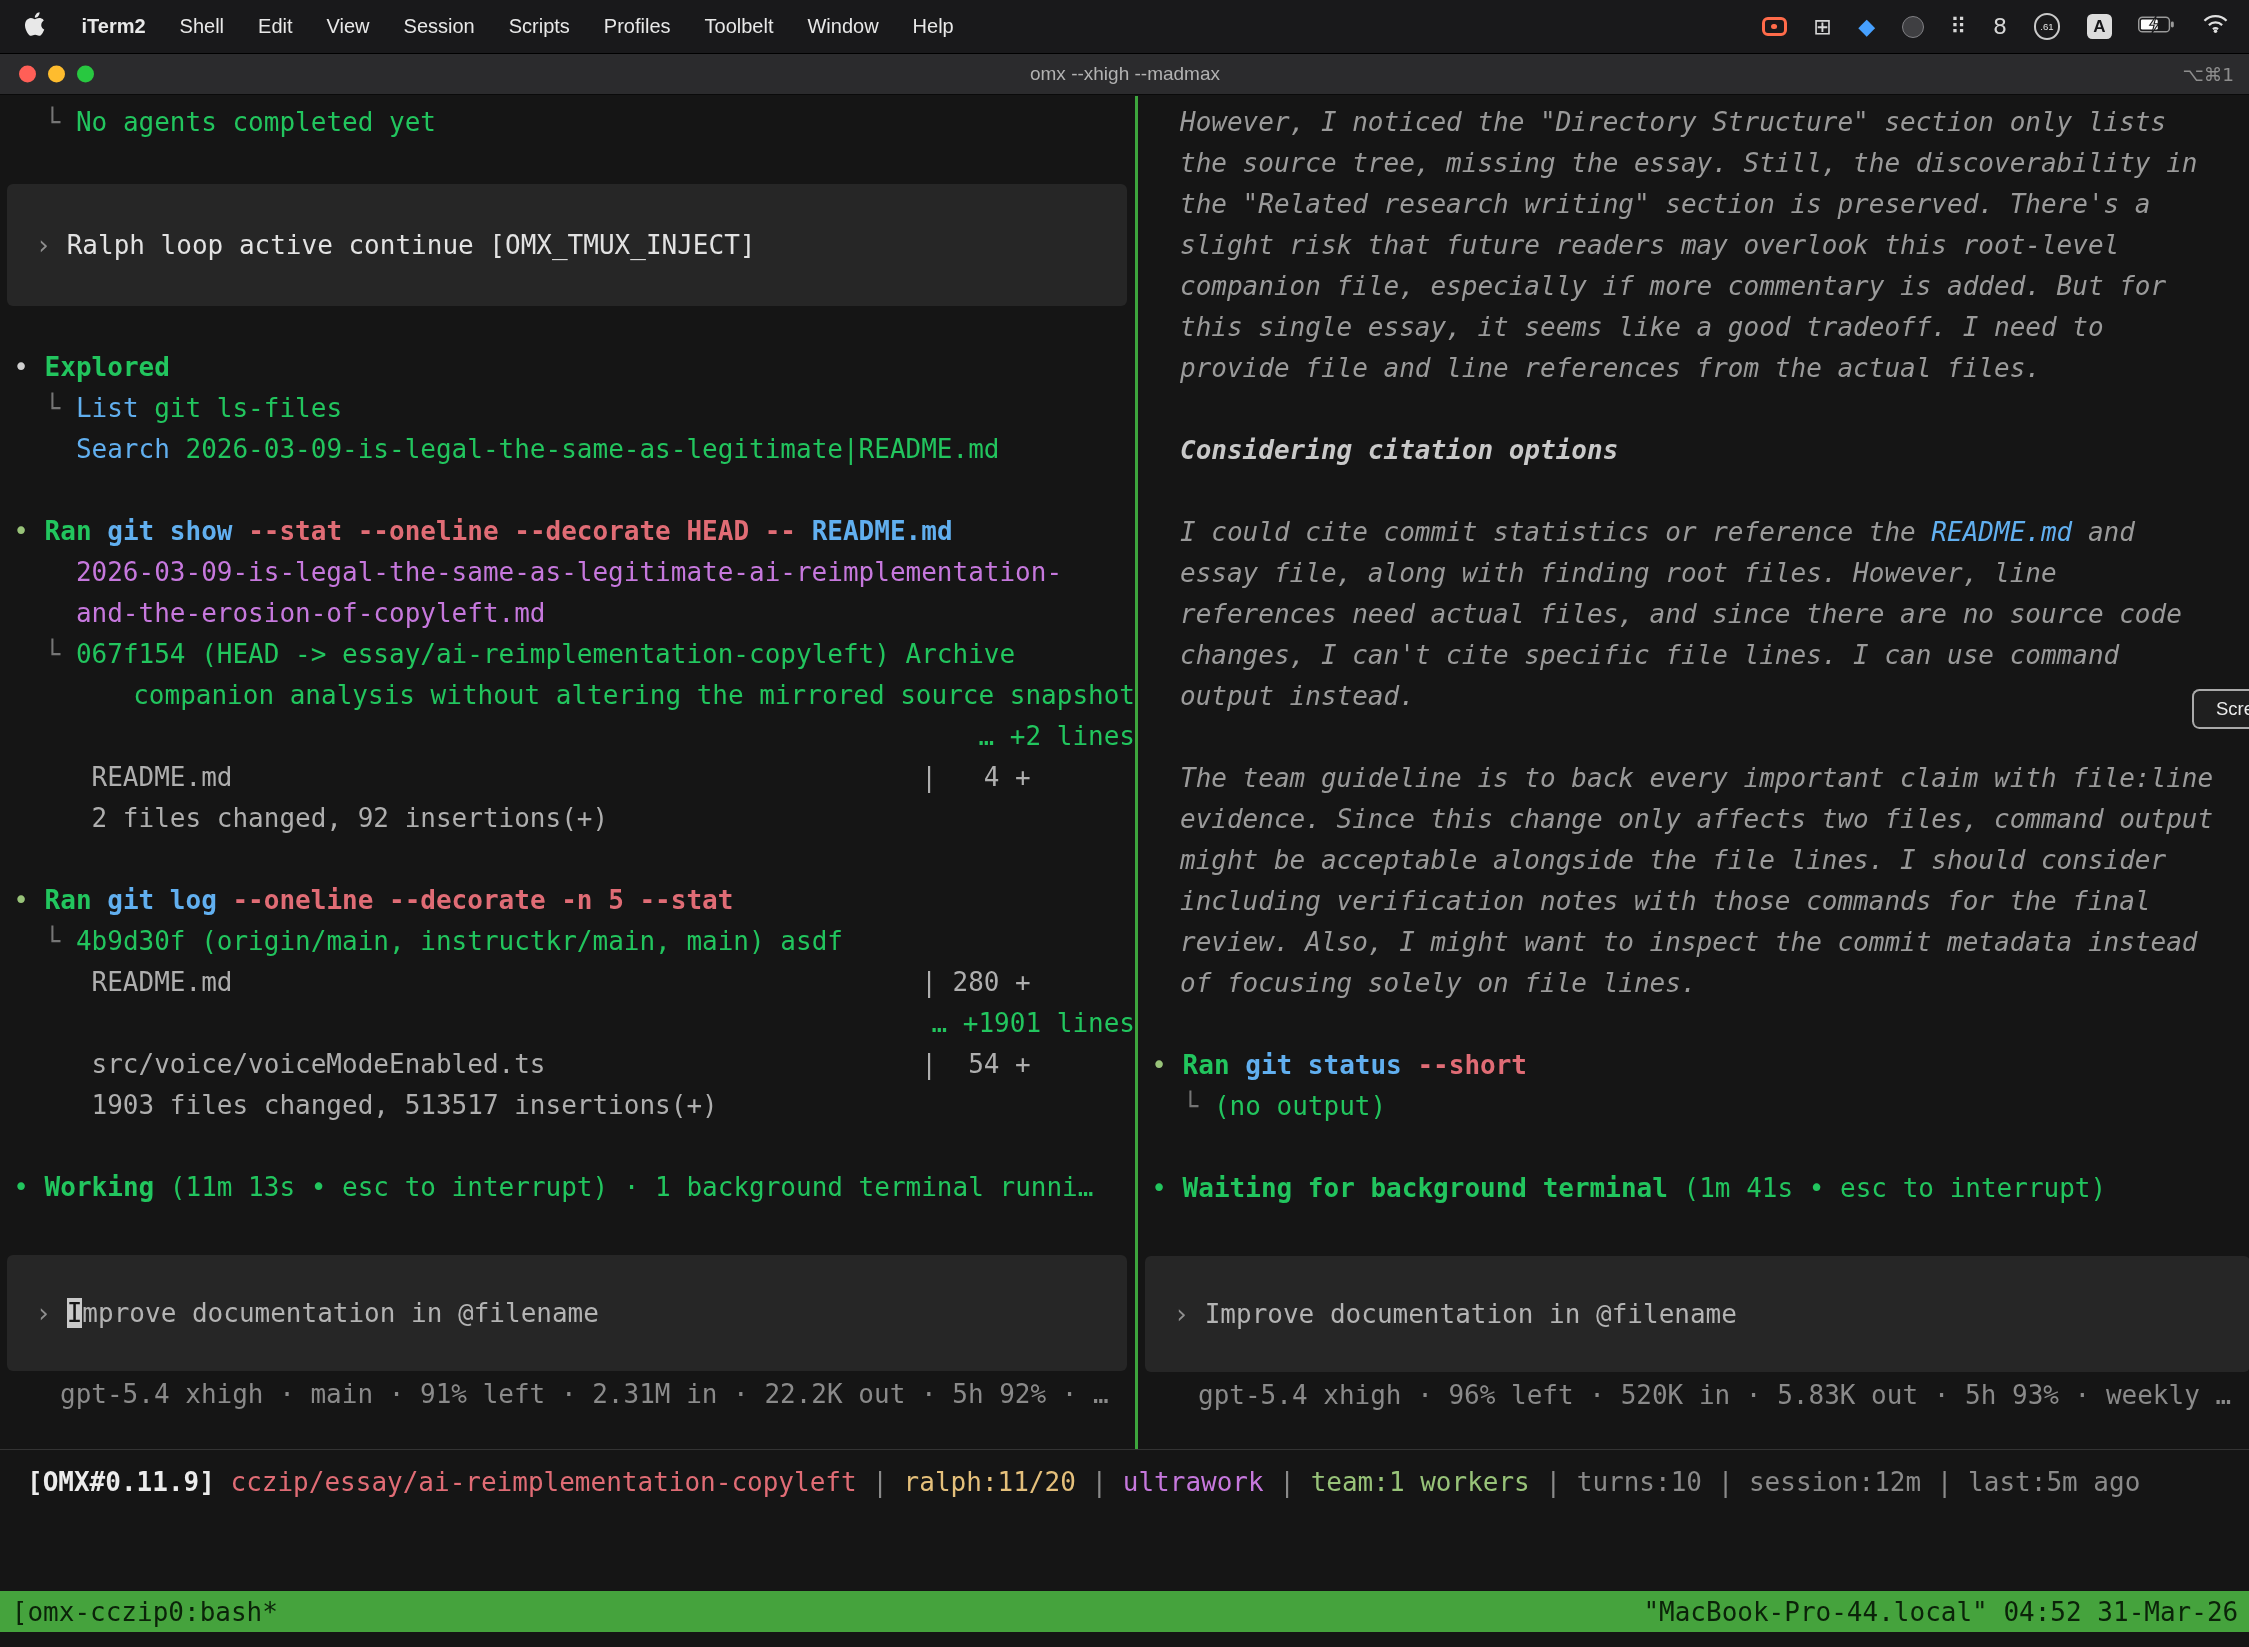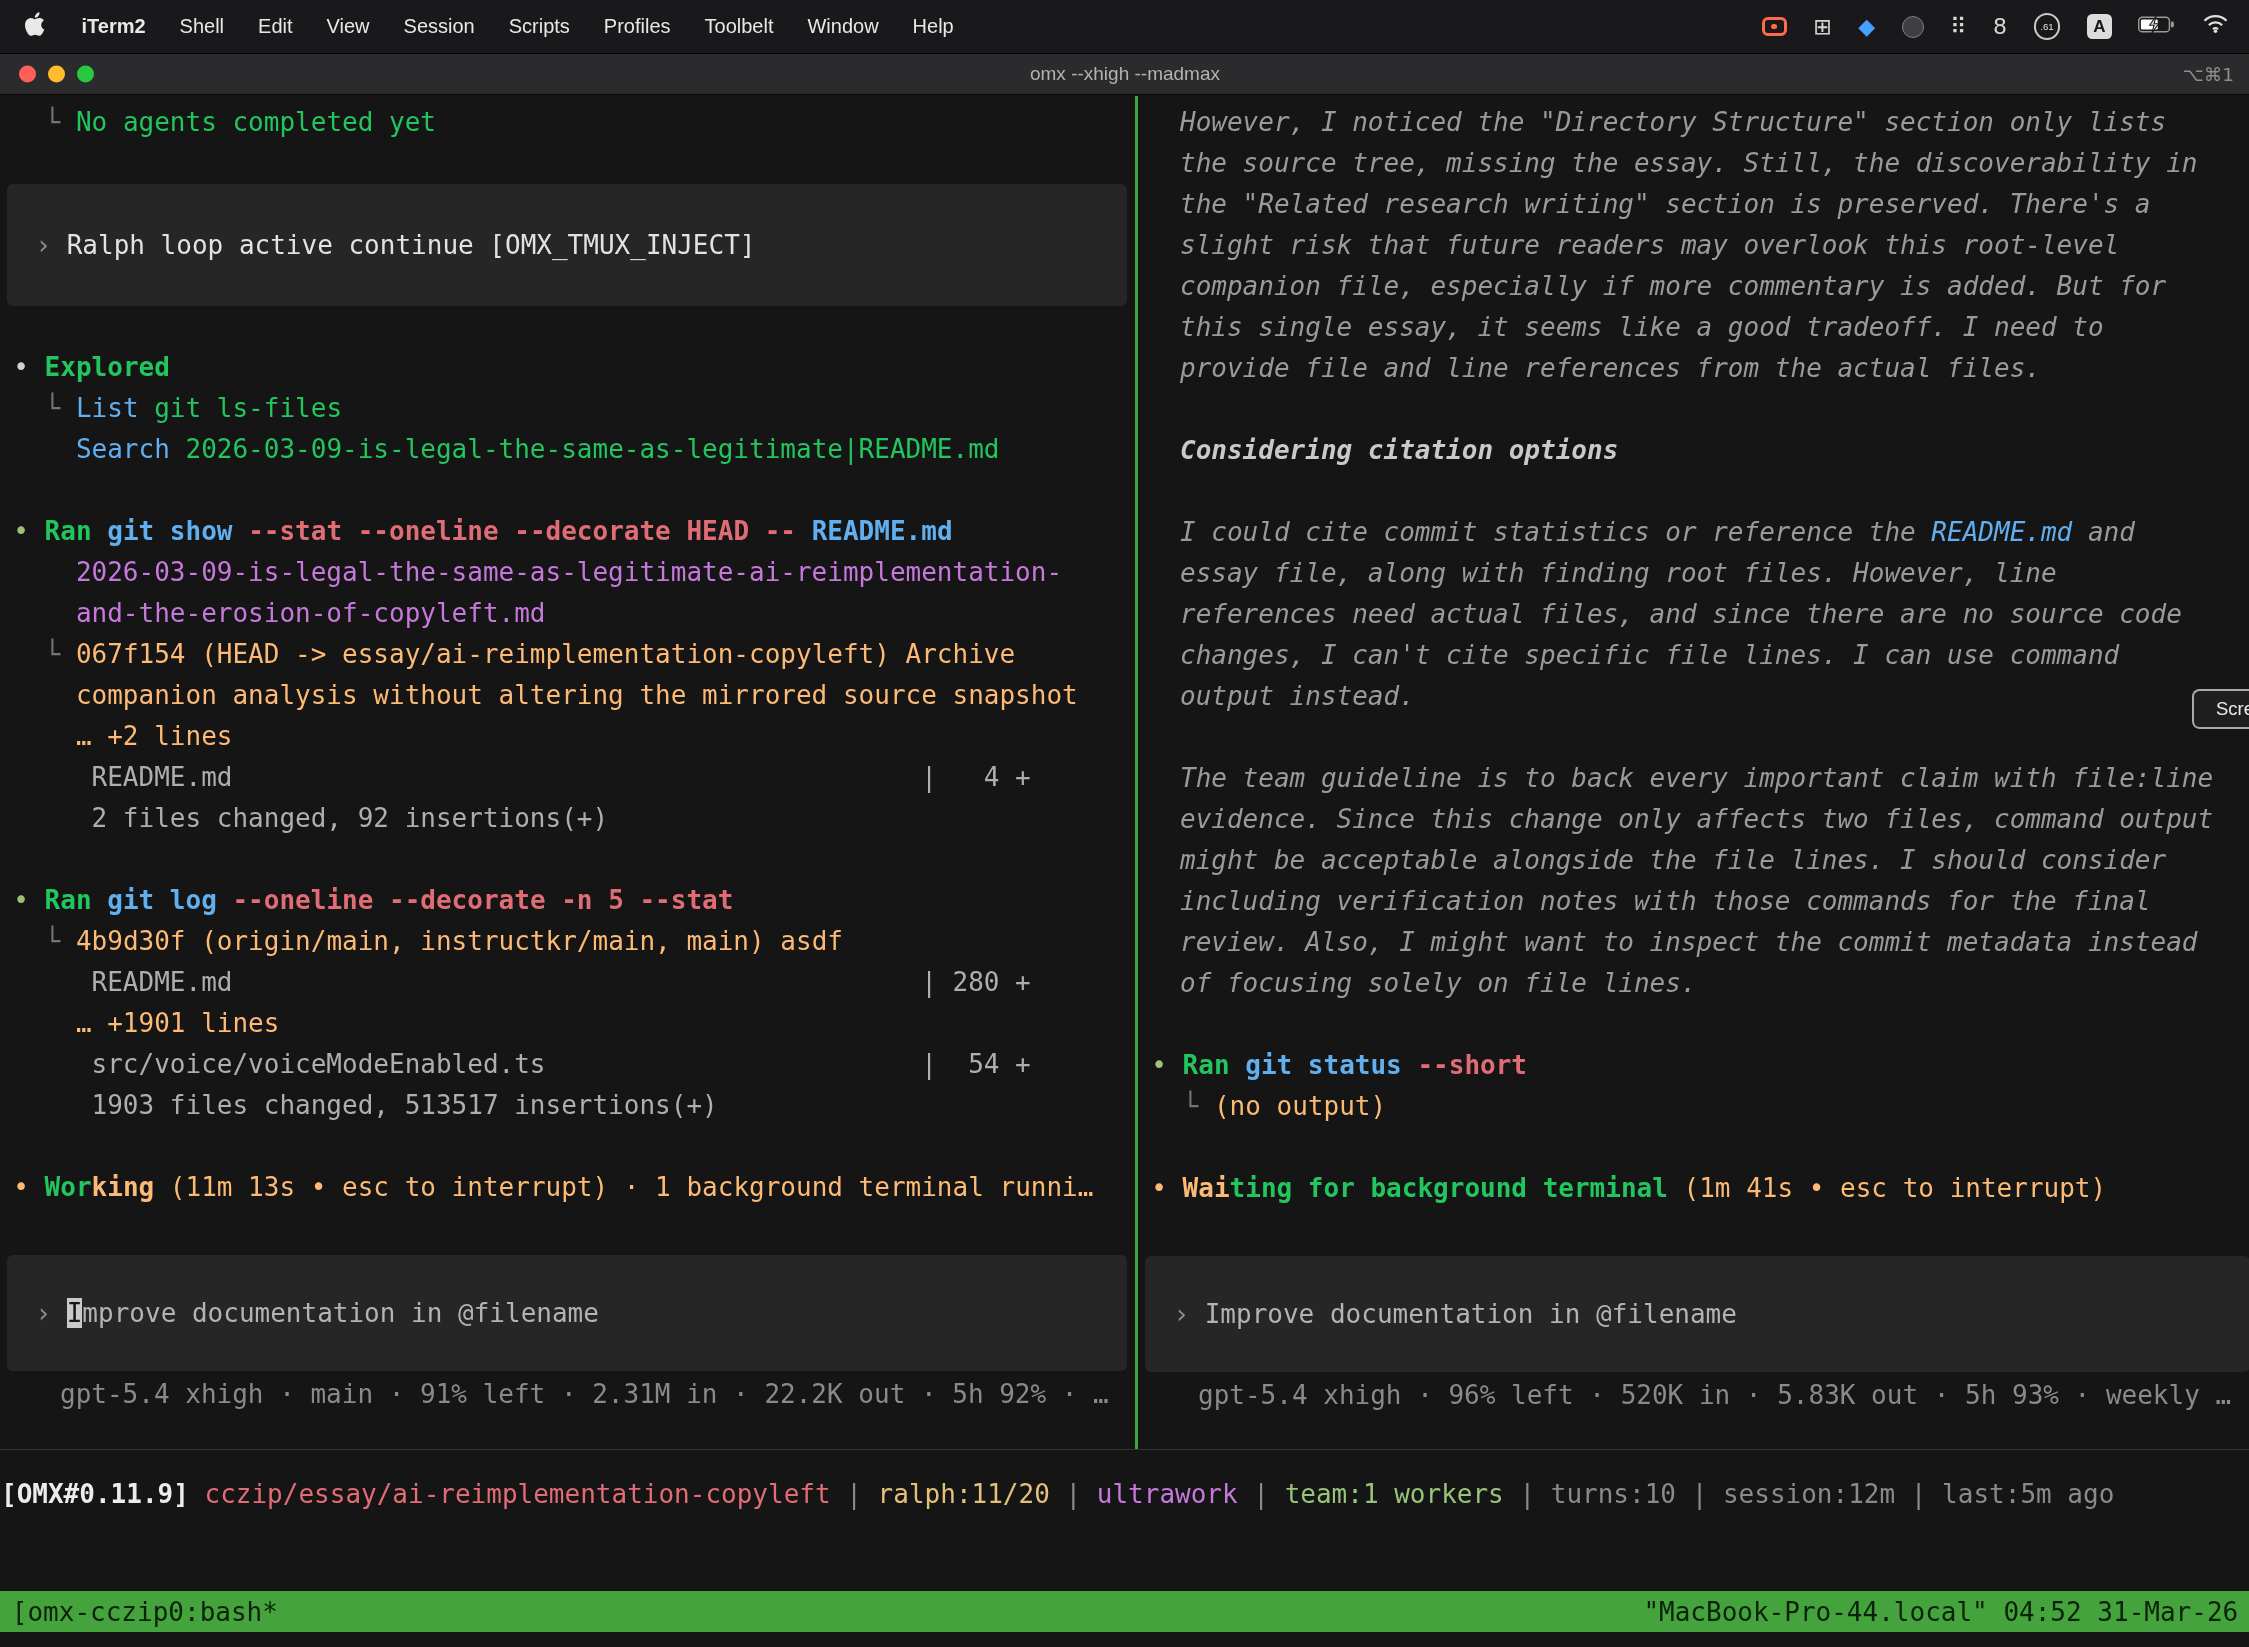--- a/index.html
+++ b/index.html
@@ -44,21 +44,21 @@
     font-family:"DejaVu Sans Mono", monospace; font-size:26px; color:#e6e6e6; }
   .panes { display:flex; height:1354px; border-bottom:1.5px solid #333; position:relative; overflow:hidden; }
   .pane { padding-top:5.9px; overflow:hidden; position:relative; }
   .pane-left { width:1135px; flex:none; }
   .divider { width:3px; background:#3da53d; flex:none; }
   .pane-right { flex:1; }
 
   .row { line-height:41px; white-space:pre; padding-left:13.3px; }
   .mt { margin-top:41px; }
   .bold { font-weight:bold; }
-  .dim { color:#fdba74; }
+  .dim { color:#22c55e;text-align:right; }
   .tree { color:#757575; }
   .white { color:#22c55e; }
   .ltgray { color:#cfcfcf; }
   .stat { color:#aeaeae; }
   .blue { color:#61afef; }
   .red { color:#e06c75; }
   .mag { color:#c678dd; }
   .grn { color:#98c379; }
 
   .box { background:#262626; border-radius:5.9px; margin:41px 8px 0 7.4px; display:flex;
@@ -76,21 +76,21 @@
   .rp-para { font-style:italic; color:#9a9a9a; white-space:pre-wrap; line-height:41px;
     padding-left:42px; padding-right:3px; }
   .rp-head { font-style:italic; font-weight:bold; color:#c9c9c9; line-height:41px; padding-left:42px; }
   .rp-link { color:#61afef; }
 
   .screen-tooltip { position:absolute; right:0; top:593px; width:58px; height:40px;
     background:#1f1f1f; border:2.2px solid #aaaaaa; border-right:none; border-radius:7.4px 0 0 7.4px;
     color:#ececec; font-family:"Liberation Sans", sans-serif; font-size:18.5px; display:flex;
     align-items:center; padding-left:22px; overflow:hidden; white-space:nowrap; }
 
-  .omx-line { margin-top:24px; line-height:41px; white-space:pre; padding-left:1px;
+  .omx-line { margin-top:12px; line-height:41px; white-space:pre; padding-left:27px;
     color:#8a8a8a; overflow:hidden; }
   .omx-version { color:#ececec; font-weight:bold; }
   .omx-branch { color:#e06c75; }
   .omx-ralph { color:#e5c07b; }
   .omx-mode { color:#c678dd; }
   .omx-team { color:#98c379; }
 
   .tmux-bar { position:absolute; left:0; right:0; bottom:16px; height:41px; background:#45a33d;
     color:#0b2309; display:flex; align-items:center; justify-content:space-between;
     padding:0 11.8px; white-space:pre; }

